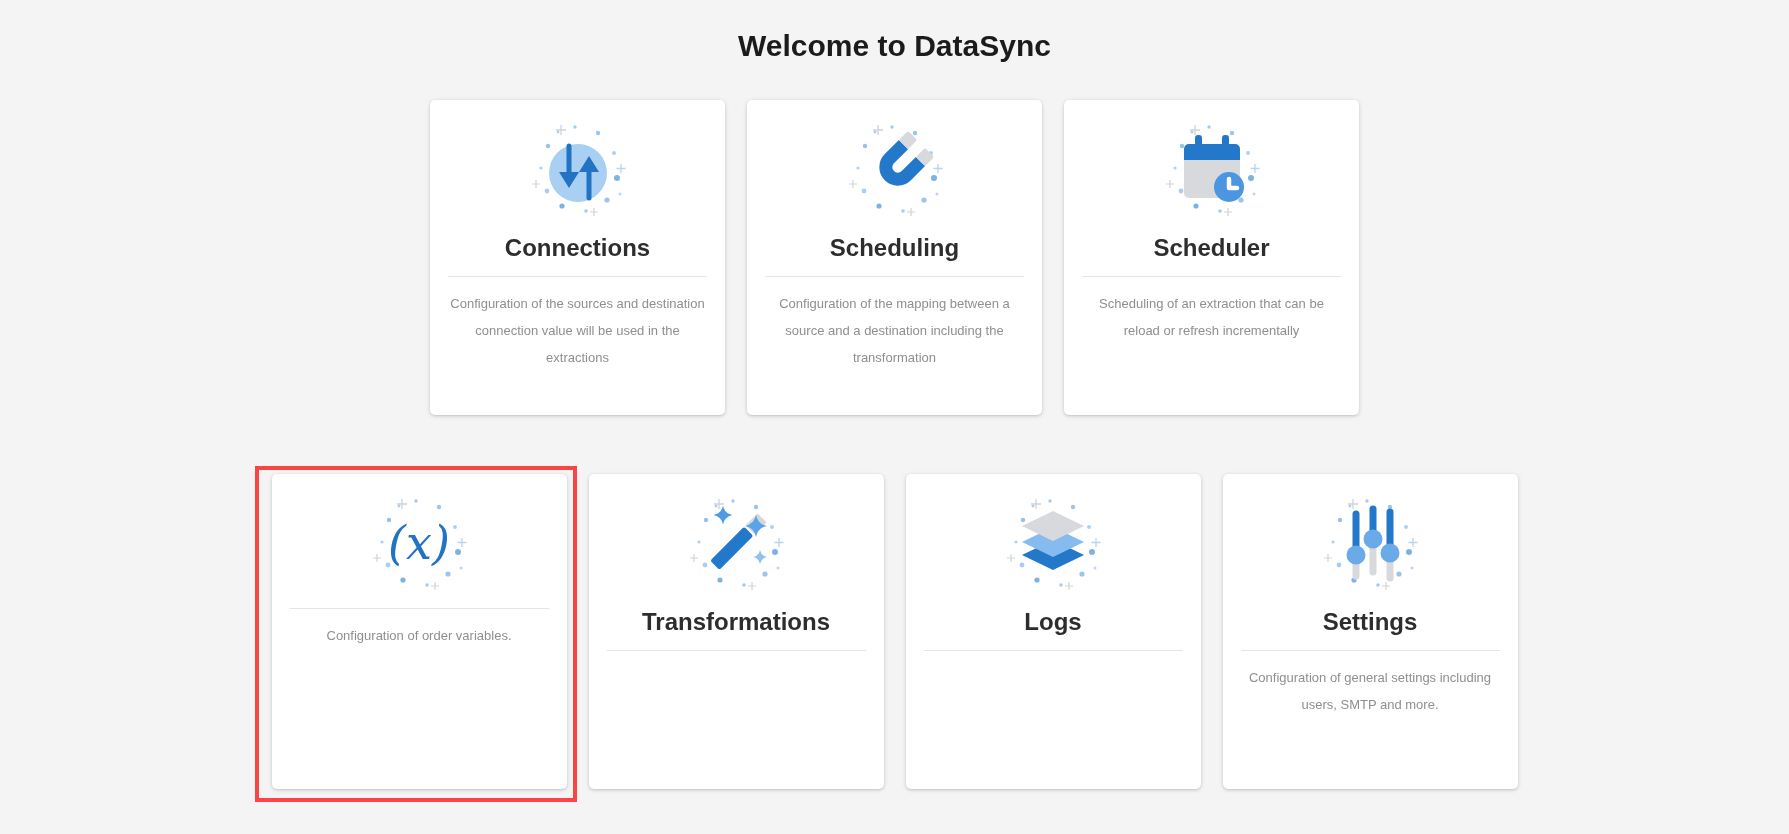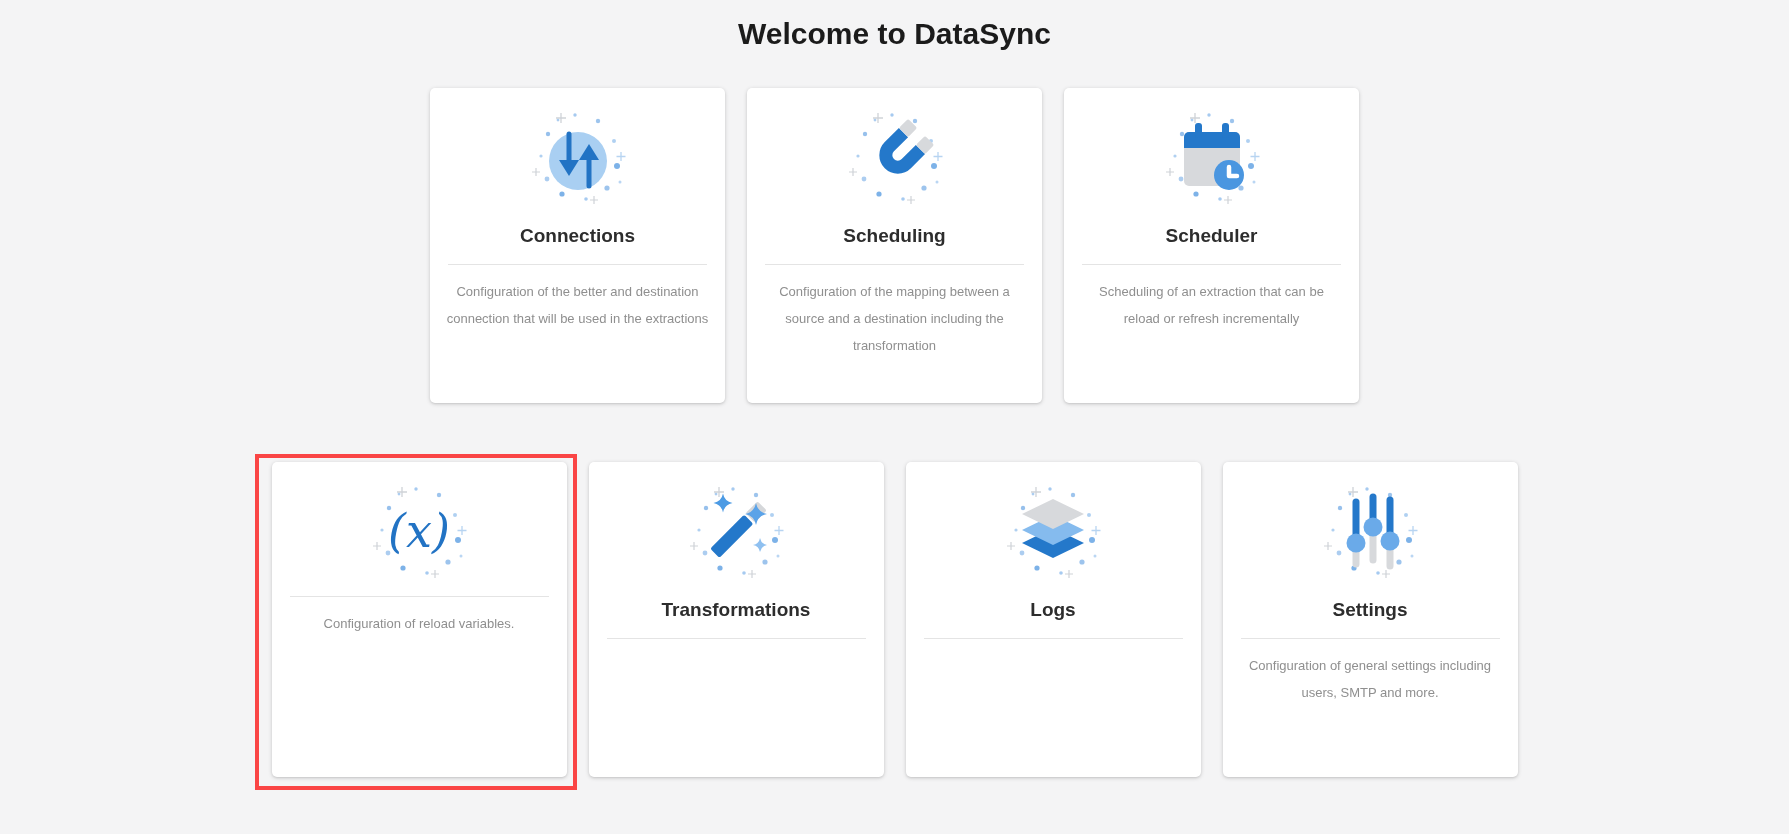--- a/index.html
+++ b/index.html
@@ -3,21 +3,21 @@
 <meta charset="utf-8">
 <style>
   html, body { margin: 0; padding: 0; overflow: hidden; }
   body {
     width: 1789px; height: 834px;
     background: #f4f4f5;
     font-family: "Liberation Sans", sans-serif;
   }
   .page { position: relative; width: 1789px; height: 834px; }
   .page-title {
-    margin: 0; padding-top: 16px;
+    margin: 0; padding-top: 28px;
     text-align: center;
     font-size: 30px; line-height: 36px;
     font-weight: 700; color: #1b1b1b;
   }
   .card-row {
     display: flex; justify-content: center; gap: 22px;
   }
   .row-1 { margin-top: 36px; }
   .row-2 { margin-top: 59px; }
   .card {
@@ -28,21 +28,21 @@
     box-shadow: 0 1px 4px rgba(0,0,0,.16), 0 1px 2px rgba(0,0,0,.08);
     cursor: pointer;
     text-align: center;
   }
   .icon-wrap {
     height: 100px; margin-top: 20px;
     display: flex; align-items: center; justify-content: center;
   }
   .card-title {
     margin-top: 14px;
-    font-size: 19px; line-height: 28px;
+    font-size: 24px; line-height: 28px;
     font-weight: 700; color: #2d2d2d;
   }
   .divider {
     margin: 14px 18px 0 18px;
     border-top: 1px solid #e4e4e4;
     height: 0;
   }
   .card-desc {
     margin-top: 13px;
     padding: 0 16px;
@@ -96,21 +96,21 @@
           <use href="#sparkles"></use>
           <circle cx="50" cy="53" r="29" fill="#a9cff2"></circle>
           <path d="M41 26 v30" stroke="#2273c4" stroke-width="5" stroke-linecap="round" fill="none"></path>
           <path d="M31 52 L41 68 L51 52 Z" fill="#2273c4"></path>
           <path d="M61 78 v-30" stroke="#2273c4" stroke-width="5" stroke-linecap="round" fill="none"></path>
           <path d="M51 52 L61 36 L71 52 Z" fill="#2273c4"></path>
         </svg>
       </div>
       <div class="card-title">Connections</div>
       <div class="divider"></div>
-      <div class="card-desc">Configuration of the better and destination connection that will be used in the extractions</div>
+      <div class="card-desc">Configuration of the sources and destination connection value will be used in the extractions</div>
     </div>
 
     <div class="card">
       <div class="icon-wrap">
         <svg width="100" height="100" viewBox="0 0 100 100">
           <use href="#sparkles"></use>
           <g transform="rotate(45 50 50)">
             <path d="M38 26 v20 a12 12 0 0 0 24 0 v-20" fill="none" stroke="#2478ca" stroke-width="13"></path>
             <rect x="31.5" y="13" width="13" height="13" rx="2" fill="#d7d9dc"></rect>
             <rect x="55.5" y="13" width="13" height="13" rx="2" fill="#d7d9dc"></rect>
@@ -146,21 +146,21 @@
 
     <div class="card">
       <div class="highlight-box"></div>
       <div class="icon-wrap">
         <svg width="100" height="100" viewBox="0 0 100 100">
           <use href="#sparkles"></use>
           <text x="50" y="65" text-anchor="middle" font-family="DejaVu Serif, serif" font-style="italic" font-size="46" fill="#2273c4">(x)</text>
         </svg>
       </div>
       <div class="divider"></div>
-      <div class="card-desc">Configuration of reload variables.</div>
+      <div class="card-desc">Configuration of order variables.</div>
     </div>
 
     <div class="card">
       <div class="icon-wrap">
         <svg width="100" height="100" viewBox="0 0 100 100">
           <use href="#sparkles"></use>
           <g transform="rotate(45 50 50)">
             <rect x="43.5" y="13" width="13" height="17" rx="2" fill="#d5d7da"></rect>
             <rect x="43.5" y="32" width="13" height="48" rx="2" fill="#2478ca"></rect>
           </g>

